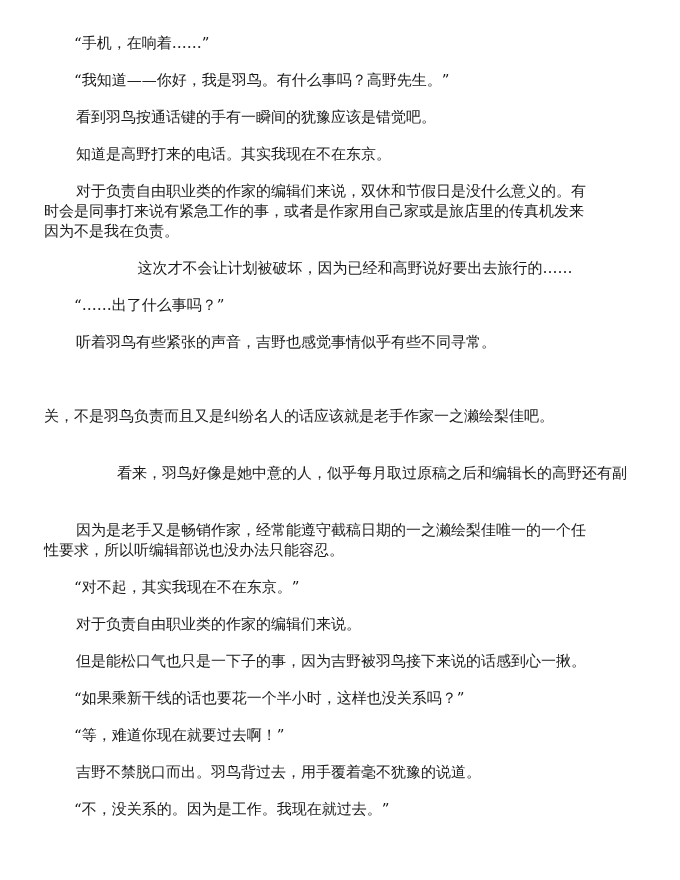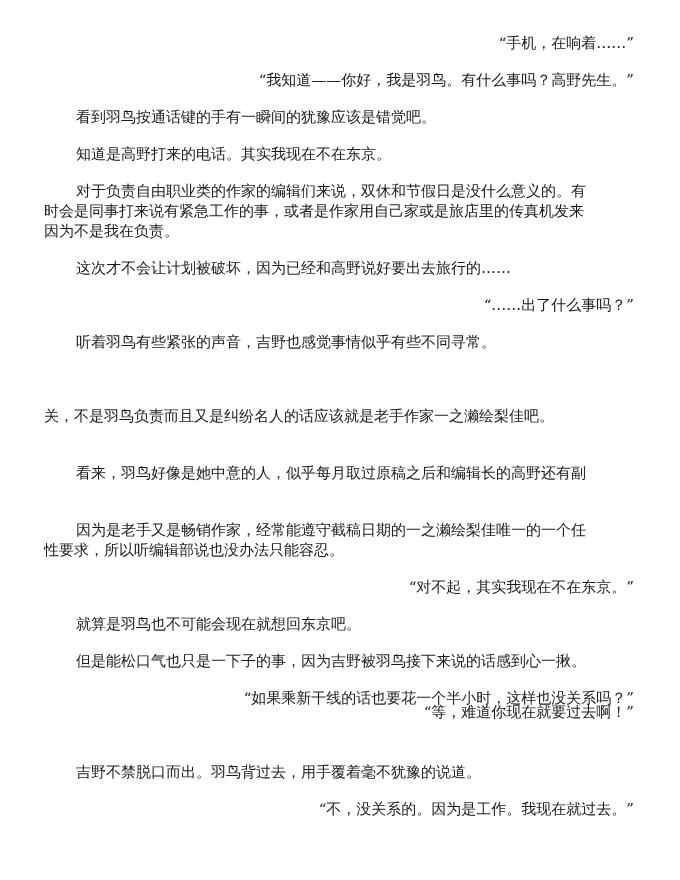--- a/index.html
+++ b/index.html
@@ -3,21 +3,21 @@
 <meta charset="utf-8">
 <style>
   html, body { margin: 0; padding: 0; background: #ffffff; }
   body { width: 680px; height: 880px; position: relative; overflow: hidden;
          font-family: "DejaVu Serif", "Liberation Serif", serif; color: #1a1a1a; }
   .page { position: absolute; left: 0; top: 0; width: 680px; height: 880px; }
   .para { position: absolute; left: 44px; width: 590px; font-size: 15px; line-height: 20px;
           margin: 0; white-space: nowrap; }
   .line { display: block; height: 20px; }
   .indent { padding-left: 32px; }
-  .qindent { padding-left: 30px; text-align: right; }
+  .qindent { padding-left: 30px; }
 </style>
 </head>
 <body>
 
 <div class="page" id="page">
     <div class="para" style="top: 33px;">
       <span class="line qindent">“手机，在响着……”</span>
     </div>
     <div class="para" style="top: 70px;">
       <span class="line qindent">“我知道——你好，我是羽鸟。有什么事吗？高野先生。”</span>
@@ -26,52 +26,52 @@
       <span class="line indent">看到羽鸟按通话键的手有一瞬间的犹豫应该是错觉吧。</span>
     </div>
     <div class="para" style="top: 144px;">
       <span class="line indent">知道是高野打来的电话。其实我现在不在东京。</span>
     </div>
     <div class="para" style="top: 181px;">
       <span class="line indent">对于负责自由职业类的作家的编辑们来说，双休和节假日是没什么意义的。有</span>
       <span class="line">时会是同事打来说有紧急工作的事，或者是作家用自己家或是旅店里的传真机发来</span>
       <span class="line">因为不是我在负责。</span>
     </div>
-    <div class="para" style="top: 258px;">
+    <div class="para" style="top: 258px; text-align: center;">
       <span class="line indent">这次才不会让计划被破坏，因为已经和高野说好要出去旅行的……</span>
     </div>
     <div class="para" style="top: 295px;">
       <span class="line qindent">“……出了什么事吗？”</span>
     </div>
     <div class="para" style="top: 332px;">
       <span class="line indent">听着羽鸟有些紧张的声音，吉野也感觉事情似乎有些不同寻常。</span>
     </div>
     <div class="para" style="top: 406px;">
       <span class="line">关，不是羽鸟负责而且又是纠纷名人的话应该就是老手作家一之濑绘梨佳吧。</span>
     </div>
-    <div class="para" style="top: 463px;">
+    <div class="para" style="top: 463px; margin-left: 41px;">
       <span class="line indent">看来，羽鸟好像是她中意的人，似乎每月取过原稿之后和编辑长的高野还有副</span>
     </div>
     <div class="para" style="top: 520px;">
       <span class="line indent">因为是老手又是畅销作家，经常能遵守截稿日期的一之濑绘梨佳唯一的一个任</span>
       <span class="line">性要求，所以听编辑部说也没办法只能容忍。</span>
     </div>
     <div class="para" style="top: 577px;">
       <span class="line qindent">“对不起，其实我现在不在东京。”</span>
     </div>
     <div class="para" style="top: 614px;">
-      <span class="line indent">就算是羽鸟也不可能会现在就想回东京吧。</span>
+      <span class="line indent">对于负责自由职业类的作家的编辑们来说。</span>
     </div>
     <div class="para" style="top: 651px;">
       <span class="line indent">但是能松口气也只是一下子的事，因为吉野被羽鸟接下来说的话感到心一揪。</span>
     </div>
     <div class="para" style="top: 688px;">
       <span class="line qindent">“如果乘新干线的话也要花一个半小时，这样也没关系吗？”</span>
     </div>
-    <div class="para" style="top: 702px;">
+    <div class="para" style="top: 725px;">
       <span class="line qindent">“等，难道你现在就要过去啊！”</span>
     </div>
     <div class="para" style="top: 762px;">
       <span class="line indent">吉野不禁脱口而出。羽鸟背过去，用手覆着毫不犹豫的说道。</span>
     </div>
     <div class="para" style="top: 799px;">
       <span class="line qindent">“不，没关系的。因为是工作。我现在就过去。”</span>
     </div>
   </div>
 

